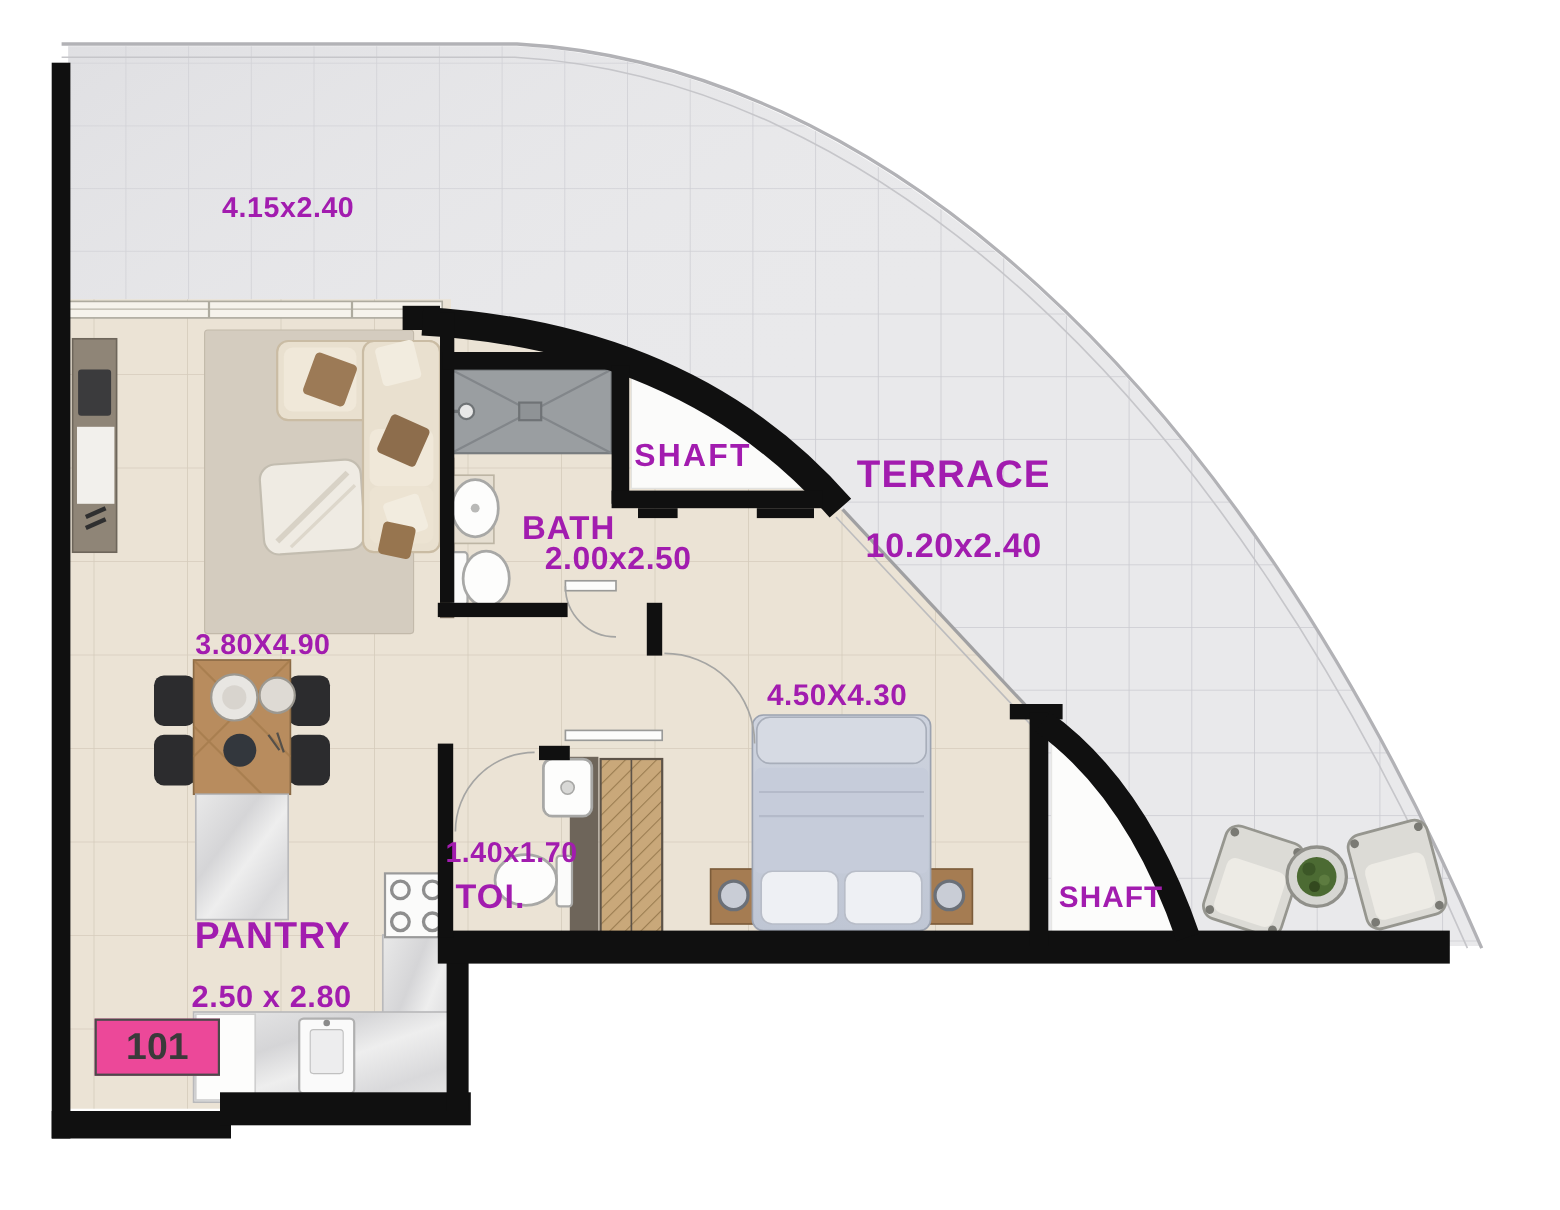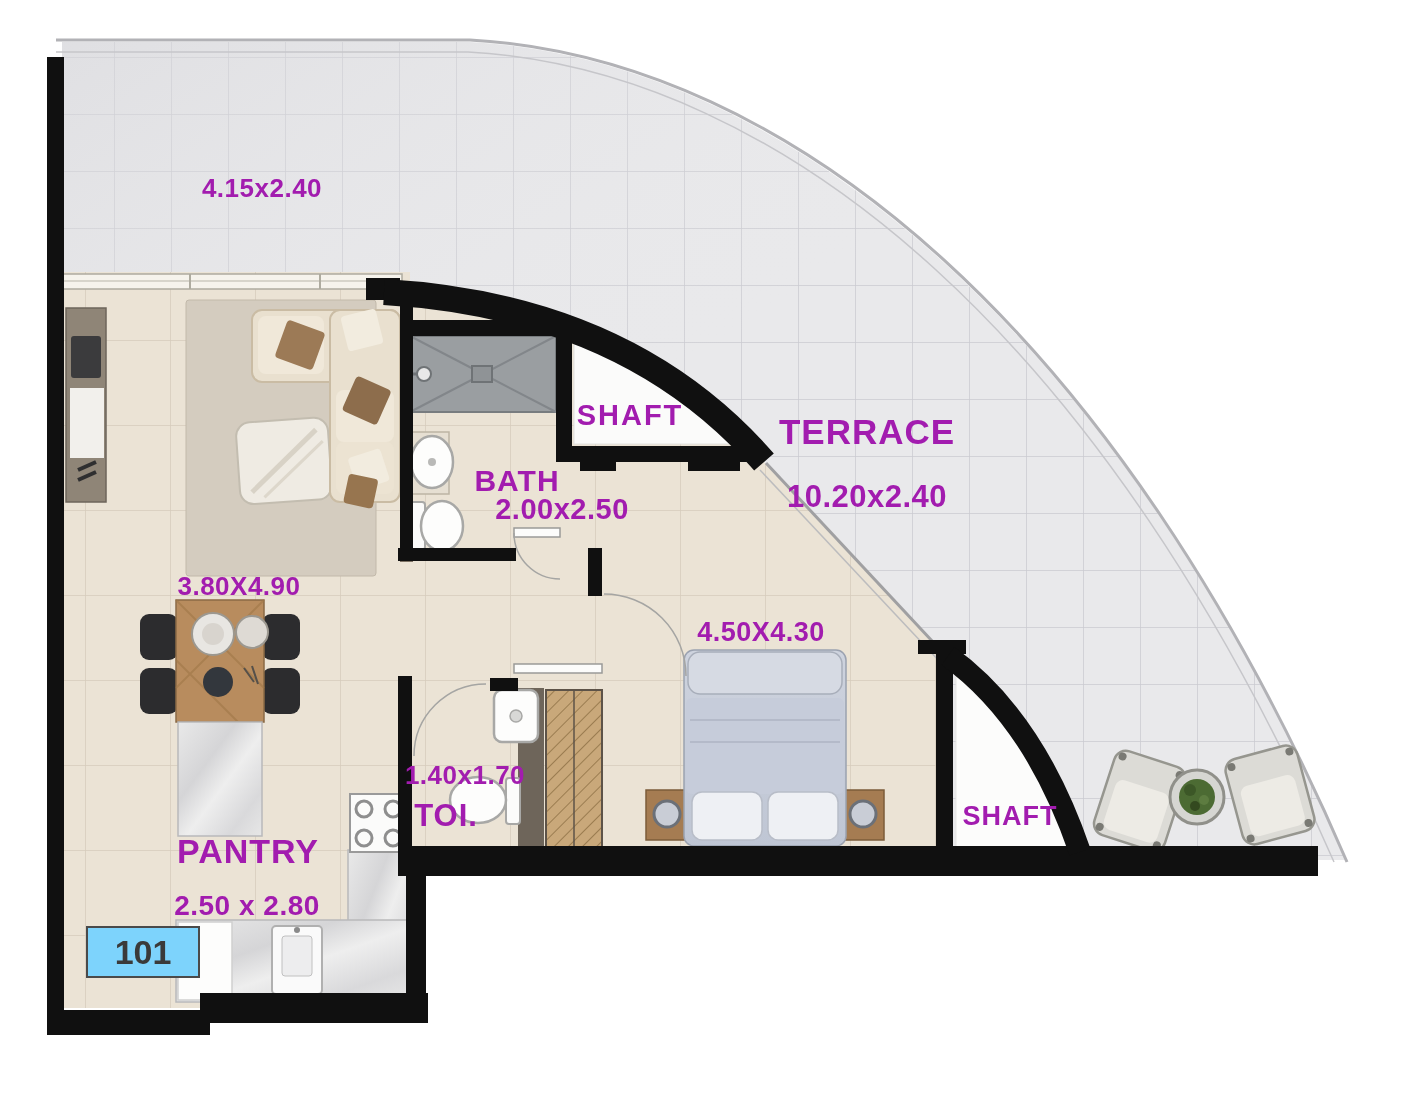--- a/index.html
+++ b/index.html
@@ -9,21 +9,21 @@
   .lbl{position:absolute;transform:translate(-50%,-50%);color:#a21caf;font-weight:700;
        white-space:nowrap;line-height:1;text-align:center;}
   .room-name{font-size:32px;letter-spacing:1px;}
   .room-dim{font-size:26px;letter-spacing:0.5px;}
   .lbl-terrace{font-size:35px;letter-spacing:1px;}
   .lbl-shaft{font-size:29px;letter-spacing:2px;}
   .lbl-shaft2{font-size:27px;letter-spacing:1px;}
   .bhk-box{position:absolute;left:129px;top:523px;width:199px;height:49px;
            border:2px solid #e05a5a;display:flex;align-items:center;justify-content:center;}
   .bhk-text{color:#d42f2f;font-size:40px;font-weight:700;letter-spacing:1px;}
-  .unit-box{position:absolute;left:86px;top:926px;width:110px;height:48px;background:#7dd3fc;
+  .unit-box{position:absolute;left:86px;top:926px;width:110px;height:48px;background:#ec4899;
             border:2px solid #4a4a4a;display:flex;align-items:center;justify-content:center;}
   .unit-text{color:#3a3a3a;font-size:34px;font-weight:700;}
 </style>
 </head>
 <body>
 
 <div id="plan">
 
 <svg width="1418" height="1100" viewBox="0 0 1418 1100">
   <defs>

